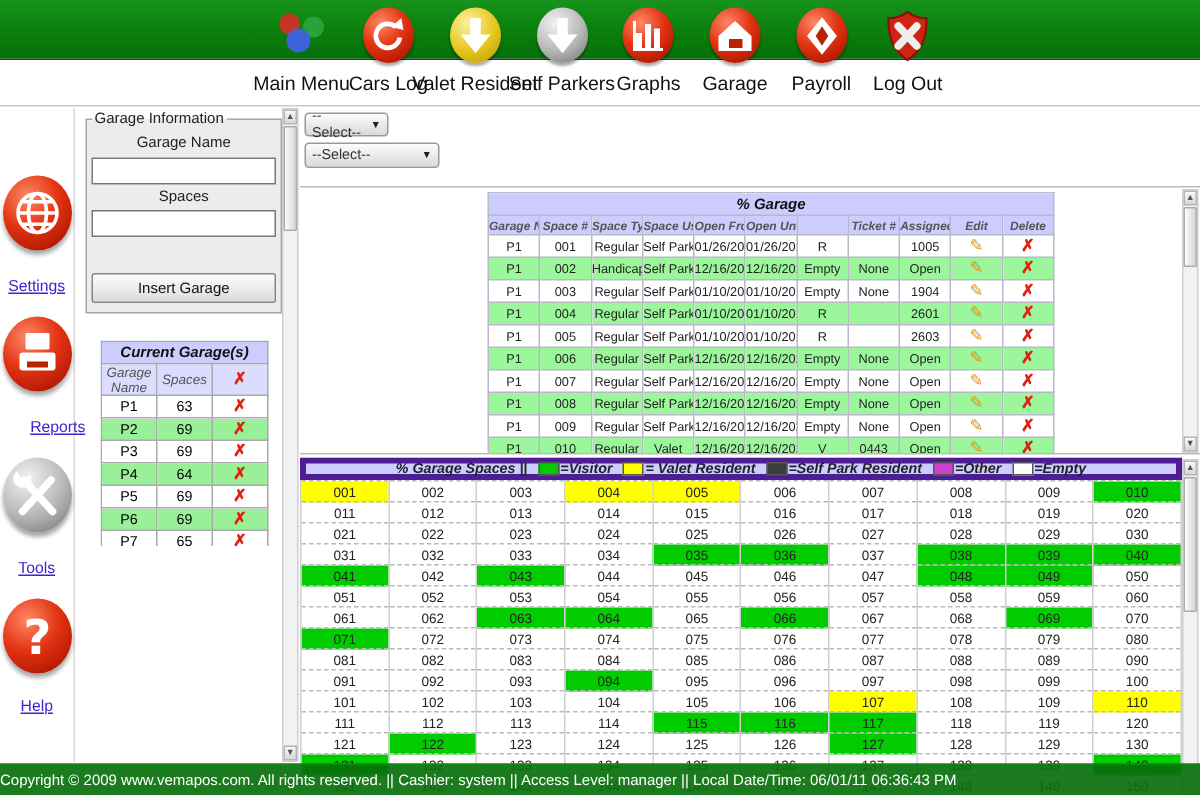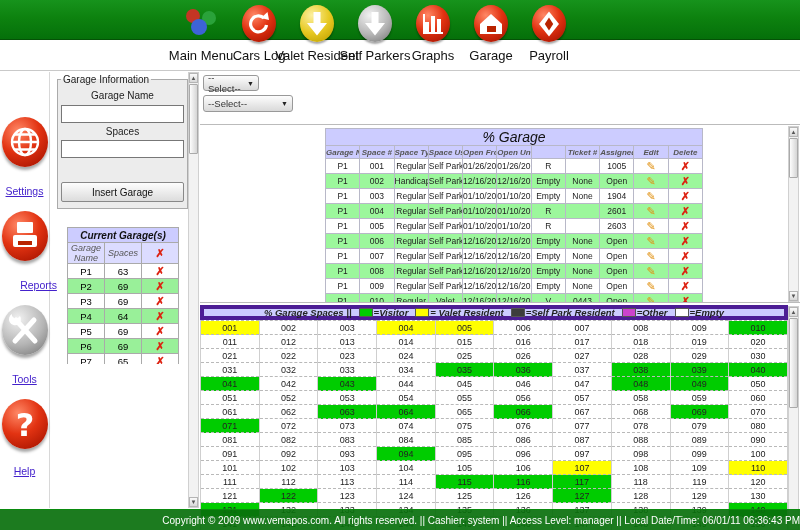--- a/index.html
+++ b/index.html
@@ -61,40 +61,40 @@
          padding:0 4px; margin-bottom:4px; cursor:pointer; }
   .sel .car { font-size:7px; color:#222; margin-left:6px; }
   .sel1 { width:56px; } .sel2 { width:90px; height:17px; }
 
   
   .upper-panel { position:absolute; left:200px; top:124px; width:600px; height:179px; background:#fff;
                  border-top:1px solid #bbb; border-bottom:1px solid #bbb; overflow:hidden; }
   table.gt { border-collapse:collapse; table-layout:fixed; width:378px; margin:3px 0 0 125px; }
   table.gt td, table.gt th { border:1px solid #b8b8c8; font-size:8.5px; color:#222; text-align:center;
                              height:15px; padding:0; white-space:nowrap; overflow:hidden; }
-  .gt .gt-title { background:#ccccff; font-weight:normal; font-style:italic; font-size:14px; height:15px; color:#111; }
+  .gt .gt-title { background:#ccccff; font-weight:bold; font-style:italic; font-size:10px; height:15px; color:#111; }
   .gt .gt-head  { background:#ccccff; font-style:italic; font-weight:bold; color:#555; font-size:8px; height:13px; }
   .gt tr.hl td { background:#9cf79c; }
 
   
   .lower-panel { position:absolute; left:200px; top:305px; width:600px; height:225px; overflow:hidden; background:#fff; }
   .legendbar { width:588px; height:15px; background:#ccccff; border:4px solid #4c1d95;
                display:flex; align-items:center; justify-content:center; font-size:9.5px;
                font-weight:bold; font-style:italic; color:#222; }
   .legendbar .sw { display:inline-block; width:14px; height:9px; border:1px solid #555; margin:0 1px 0 7px; }
   table.grid { border-collapse:collapse; table-layout:fixed; width:588px; }
   table.grid td { border:1px dashed #b9b9b9; border-left:1px solid #cfcfcf; border-right:1px solid #cfcfcf;
                   font-size:9px; color:#222; text-align:center; height:14px; padding:0; }
   table.grid td.visitor { background:#00cc00; }
   table.grid td.valet   { background:#ffff00; }
 
   
   .footer { position:absolute; left:0; top:509px; width:800px; height:21px;
             background:rgba(9,112,12,0.92); border-top:1px solid #0a8a0e; z-index:5;
-            display:flex; align-items:center; justify-content:flex-end; }
+            display:flex; align-items:center; justify-content:flex-start; }
   .footer span { color:#fff; font-size:10px; }
 </style>
 </head>
 <body>
 
 <div id="root">
   <div class="banner"></div>
   <div class="topnav" id="topnav">
       <div class="nav-item">
         <div class="nav-ball ball-none">
@@ -155,20 +155,31 @@
         <div class="nav-label">Garage</div>
       </div>
       <div class="nav-item">
         <div class="nav-ball ball-red">
           <svg width="34" height="37" viewBox="0 0 34 37">
             <path d="M17 6.5 L27 19 L17 31.5 L7 19 z" fill="#fff"></path>
             <path d="M17 12.5 l4.2 6.5 -4.2 6.5 -4.2 -6.5 z" fill="#b92300"></path>
           </svg>
         </div>
         <div class="nav-label">Payroll</div>
+      </div>
+      <div class="nav-item">
+        <div class="nav-ball ball-none">
+          <svg width="36" height="38" viewBox="0 0 36 38">
+            <path d="M18 2 C22 5.5 28.5 6.5 31.5 6.5 C31.5 17 30 28 18 36 C6 28 4.5 17 4.5 6.5 C7.5 6.5 14 5.5 18 2 z" fill="#cf2412" stroke="#8a1105" stroke-width="1.5"></path>
+            <g stroke="#eee" stroke-width="5.5" stroke-linecap="round">
+              <path d="M11.5 12 L24.5 26 M24.5 12 L11.5 26"></path>
+            </g>
+          </svg>
+        </div>
+        <div class="nav-label">Log Out</div>
       </div>
     </div>
   <div class="hline"></div>
 
   <div class="rail" id="rail">
       <div class="rail-ball ball-red" style="margin-top: 45px;">
         <svg width="46" height="50" viewBox="0 0 46 50">
           <g stroke="#fff" stroke-width="2.4" fill="none">
             <circle cx="23" cy="25" r="13"></circle>
             <ellipse cx="23" cy="25" rx="6" ry="13"></ellipse>

